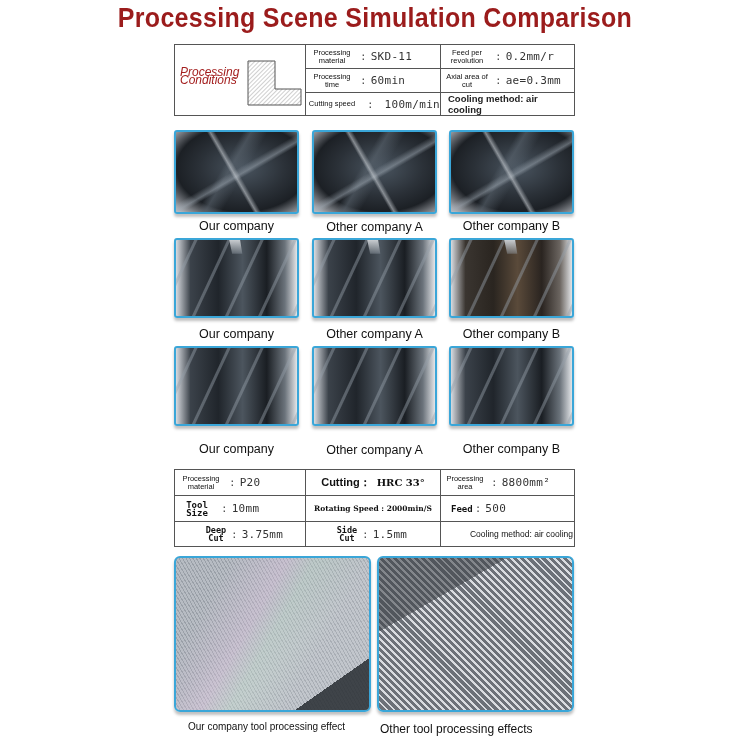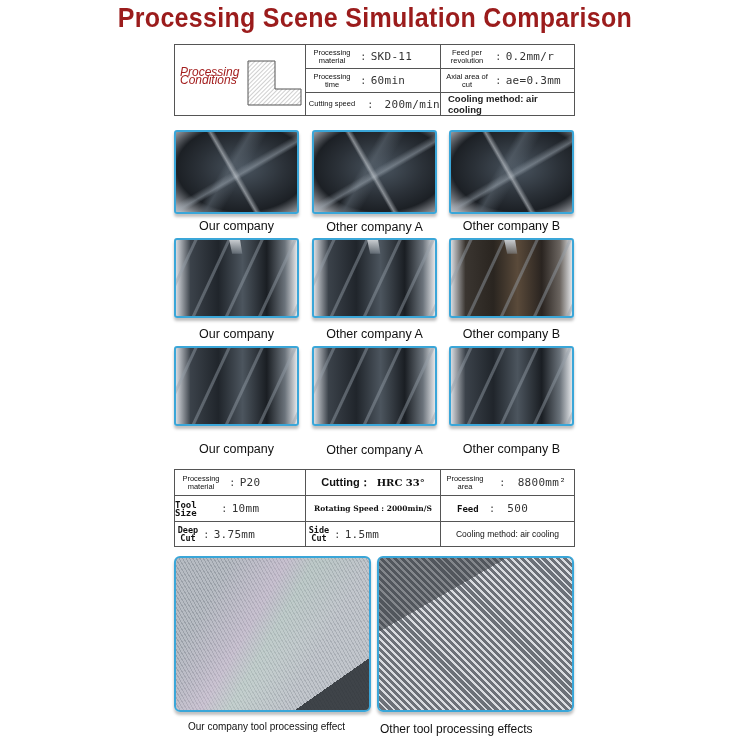--- a/index.html
+++ b/index.html
@@ -87,22 +87,22 @@
       background: linear-gradient(-30deg, transparent 72%, rgba(60,64,70,0.55) 72%);
     }
 
     
     .t2 {
       position: absolute; left: 174px; top: 469px; width: 401px; height: 78px;
       border: 1px solid #555; display: grid;
       grid-template-columns: 131px 135px 1fr; grid-template-rows: 26px 26px 1fr;
     }
     .t2 .c { border-right: 1px solid #555; border-bottom: 1px solid #555; display: flex; align-items: center; }
-    .t2 .c.nr { border-right: none; gap: 8px; }
-    .t2 .c.nb { border-bottom: none; }
+    .t2 .c.nr { border-right: none; }
+    .t2 .c.nb { border-bottom: none; margin-left: 28px; }
     .mono { font-family: "DejaVu Sans Mono", monospace; }
     .small { font-size: 7.5px; line-height: 7.5px; text-align: center; }
     .bold-serif { font-family: "DejaVu Serif", serif; font-weight: bold; }
   </style>
 </head>
 <body>
 
 <div class="title">Processing Scene Simulation Comparison</div>
 
 <div class="cond-table">
@@ -135,21 +135,21 @@
       <span class="v">60min</span>
     </div>
     <div class="cell">
       <span class="k">Axial area of cut</span>
       <span class="colon">:</span>
       <span class="v">ae=0.3mm</span>
     </div>
     <div class="cell rb last">
       <span class="k">Cutting speed</span>
       <span class="colon">:</span>
-      <span class="v">200m/min</span>
+      <span class="v">100m/min</span>
     </div>
     <div class="cell last">
       <span class="cool">Cooling method: air cooling</span>
     </div>
   </div>
 </div>
 
 <div class="photo face" style="left:174px;top:130px;width:125px;height:84px;"></div>
 <div class="photo face" style="left:312px;top:130px;width:125px;height:84px;"></div>
 <div class="photo face" style="left:449px;top:130px;width:125px;height:84px;"></div>
@@ -181,29 +181,29 @@
     <span style="font-size:11px;font-weight:bold;">Cutting：</span>
     <span class="bold-serif" style="font-size:10px;margin-left:6px;">HRC 33°</span>
   </div>
   <div class="c nr">
     <span class="small" style="width:48px">Processing area</span>
     <span class="colon">:</span>
     <span class="v">8800mm²</span>
   </div>
 
   <div class="c">
-    <span class="mono" style="font-size:9px;font-weight:bold;width:44px;text-align:left;line-height:8px;">Tool Size</span>
+    <span class="mono" style="font-size:9px;font-weight:bold;width:44px;text-align:center;line-height:8px;">Tool Size</span>
     <span class="colon">:</span>
     <span class="v">10mm</span>
   </div>
   <div class="c" style="justify-content:center;">
     <span class="bold-serif" style="font-size:7.5px;">Rotating Speed : 2000min/S</span>
   </div>
   <div class="c nr">
-    <span class="mono" style="font-size:9px;font-weight:bold;margin-left:16px;">Feed</span>
+    <span class="mono" style="font-size:9px;font-weight:bold;margin-left:10px;">Feed</span>
     <span class="colon">:</span>
     <span class="v">500</span>
   </div>
 
   <div class="c nb">
     <span class="mono" style="font-size:8.5px;font-weight:bold;width:26px;text-align:center;line-height:8px;">Deep Cut</span>
     <span class="colon">:</span>
     <span class="v">3.75mm</span>
   </div>
   <div class="c nb">

